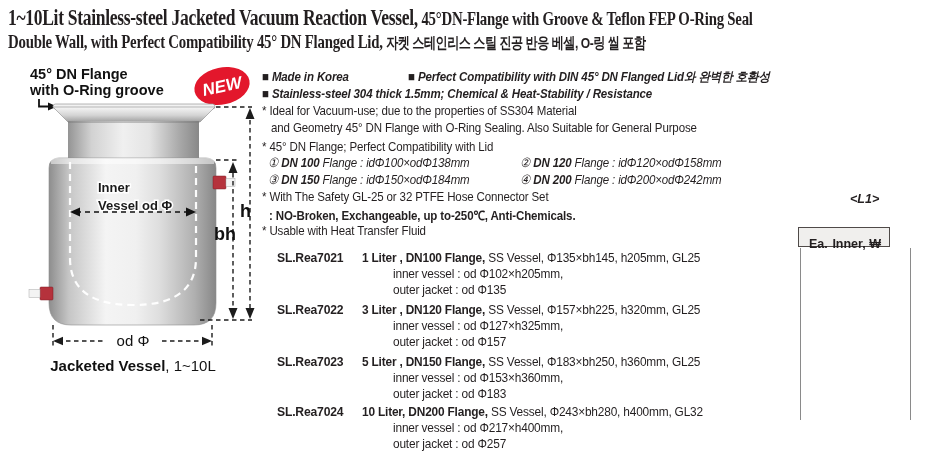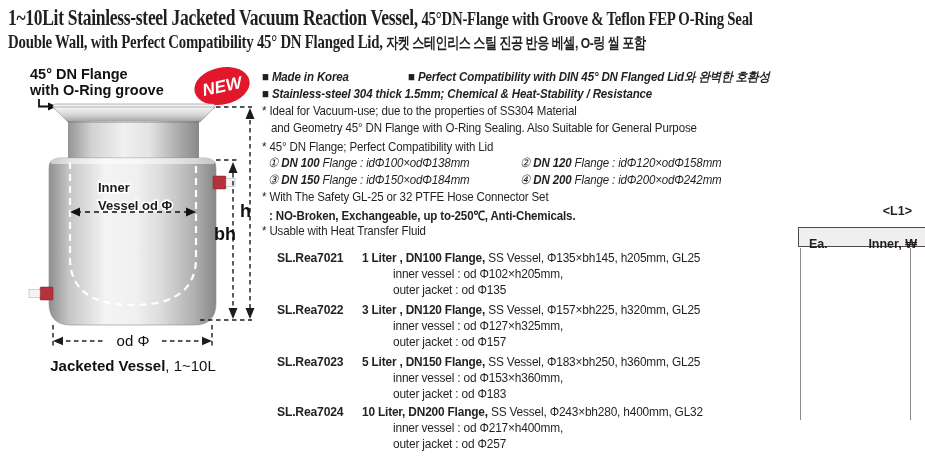--- a/index.html
+++ b/index.html
@@ -19,21 +19,21 @@
   .t1main{font-size:22.5px;font-weight:bold;letter-spacing:-0.4px;}
   .t1sub{font-size:19px;font-weight:bold;letter-spacing:-0.3px;}
   .t2main{font-size:19px;font-weight:bold;letter-spacing:-0.3px;}
   .t2kr{font-family:"Liberation Sans",sans-serif;font-size:15.5px;font-weight:bold;letter-spacing:-0.6px;}
   
   .feat{font-size:12.8px;letter-spacing:-0.15px;}
   .prod{font-size:13.2px;letter-spacing:-0.2px;}
   .code{font-size:13.5px;font-weight:bold;letter-spacing:-0.2px;}
   
   .tbl-head{
-    position:absolute;left:798px;top:227px;width:128px;height:20px;
+    position:absolute;left:798px;top:227px;width:92px;height:20px;
     background:#f0efed;border:1px solid #4f4a48;box-sizing:border-box;
     display:flex;align-items:center;justify-content:space-between;
     padding:14px 8px 0 10px;font-weight:bold;font-size:12.5px;
   }
   .vline{position:absolute;width:1px;background:#8a8a8a;top:248px;height:172px;}
   .ref{font-size:12.5px;font-weight:bold;}
 </style>
 </head>
 <body>
 
@@ -178,19 +178,19 @@
 <div class="abs sx prod" style="left:393px;top:370px;">inner vessel : od Φ153×h360mm,</div>
 <div class="abs sx prod" style="left:393px;top:386px;">outer jacket : od Φ183</div>
 
 <div class="abs sx code" style="left:277px;top:404px;">SL.Rea7024</div>
 <div class="abs sx prod" style="left:362px;top:404px;">
   <span class="b">10 Liter, DN200 Flange,</span><span> SS Vessel, Φ243×bh280, h400mm, GL32</span>
 </div>
 <div class="abs sx prod" style="left:393px;top:420px;">inner vessel : od Φ217×h400mm,</div>
 <div class="abs sx prod" style="left:393px;top:436px;">outer jacket : od Φ257</div>
 
-<div class="abs ref" style="left:850px;top:204px;width:62px;text-align:right;">&lt;L1&gt;</div>
+<div class="abs ref" style="left:850px;top:192px;width:62px;font-style:italic;">&lt;L1&gt;</div>
 <div class="tbl-head">
   <span>Ea.</span>
   <span>Inner, ₩</span>
 </div>
 <div class="vline" style="left:800px;"></div>
 <div class="vline" style="left:910px;"></div>
 
 </body></html>

